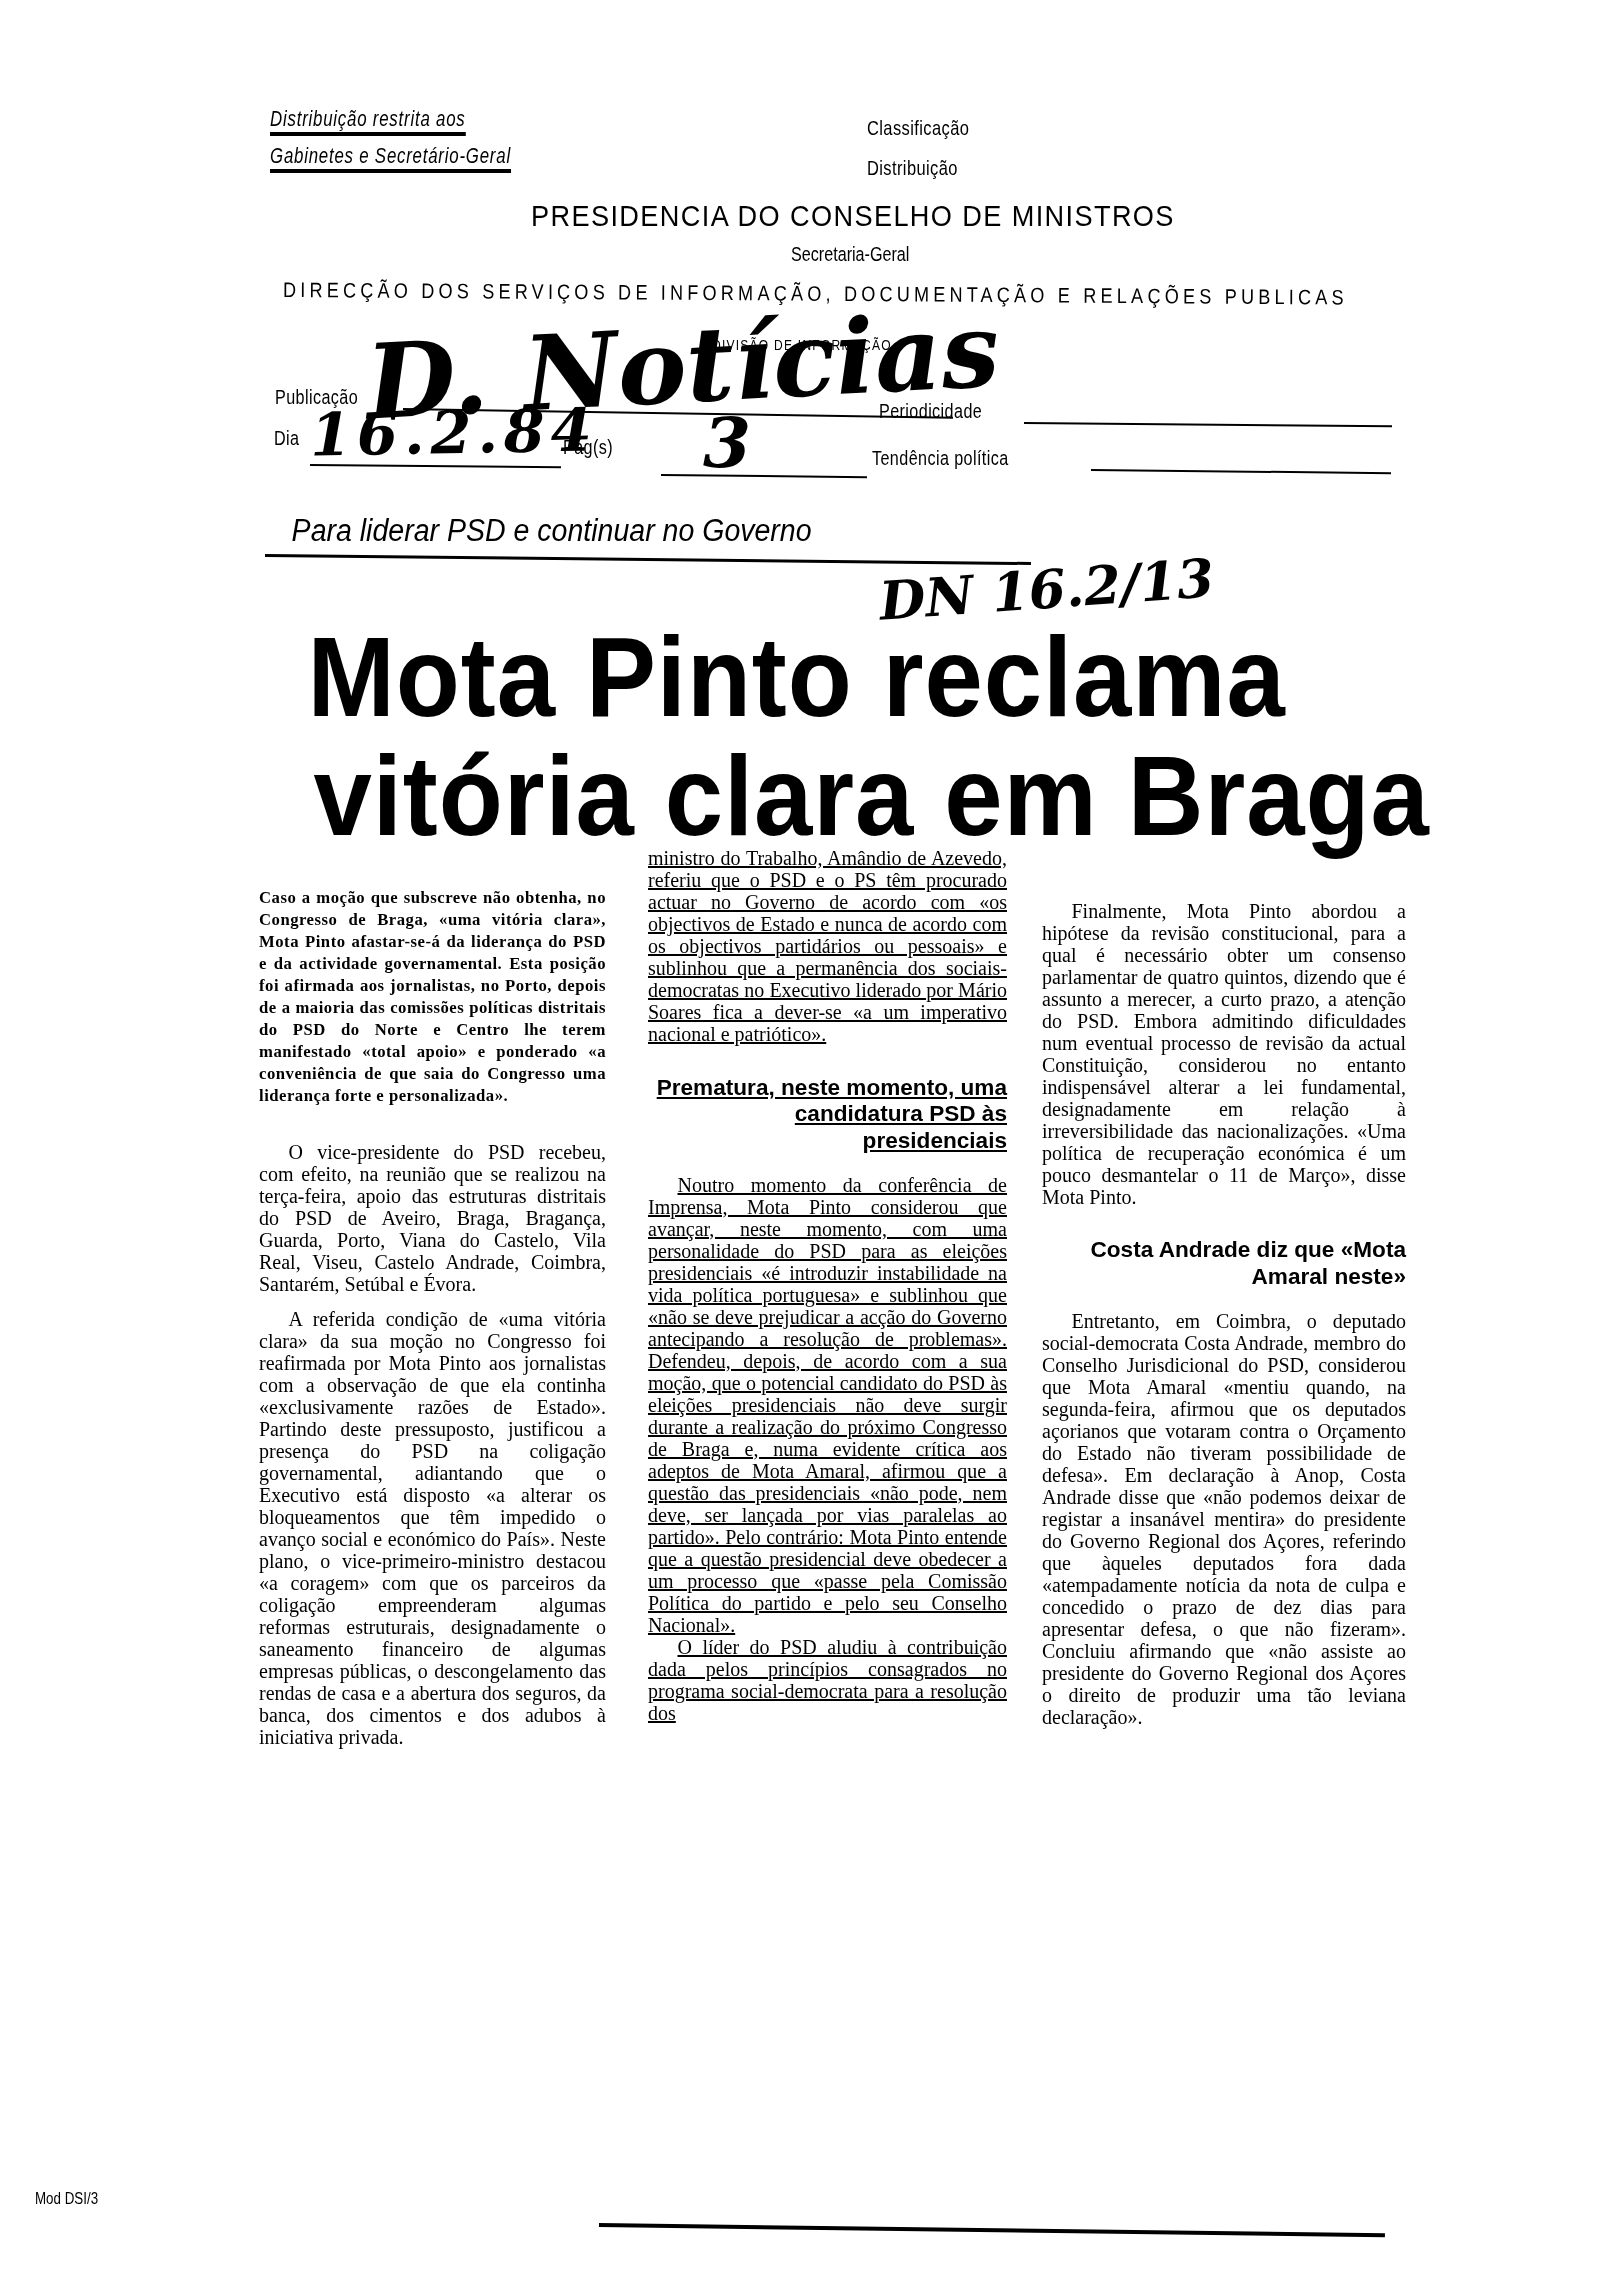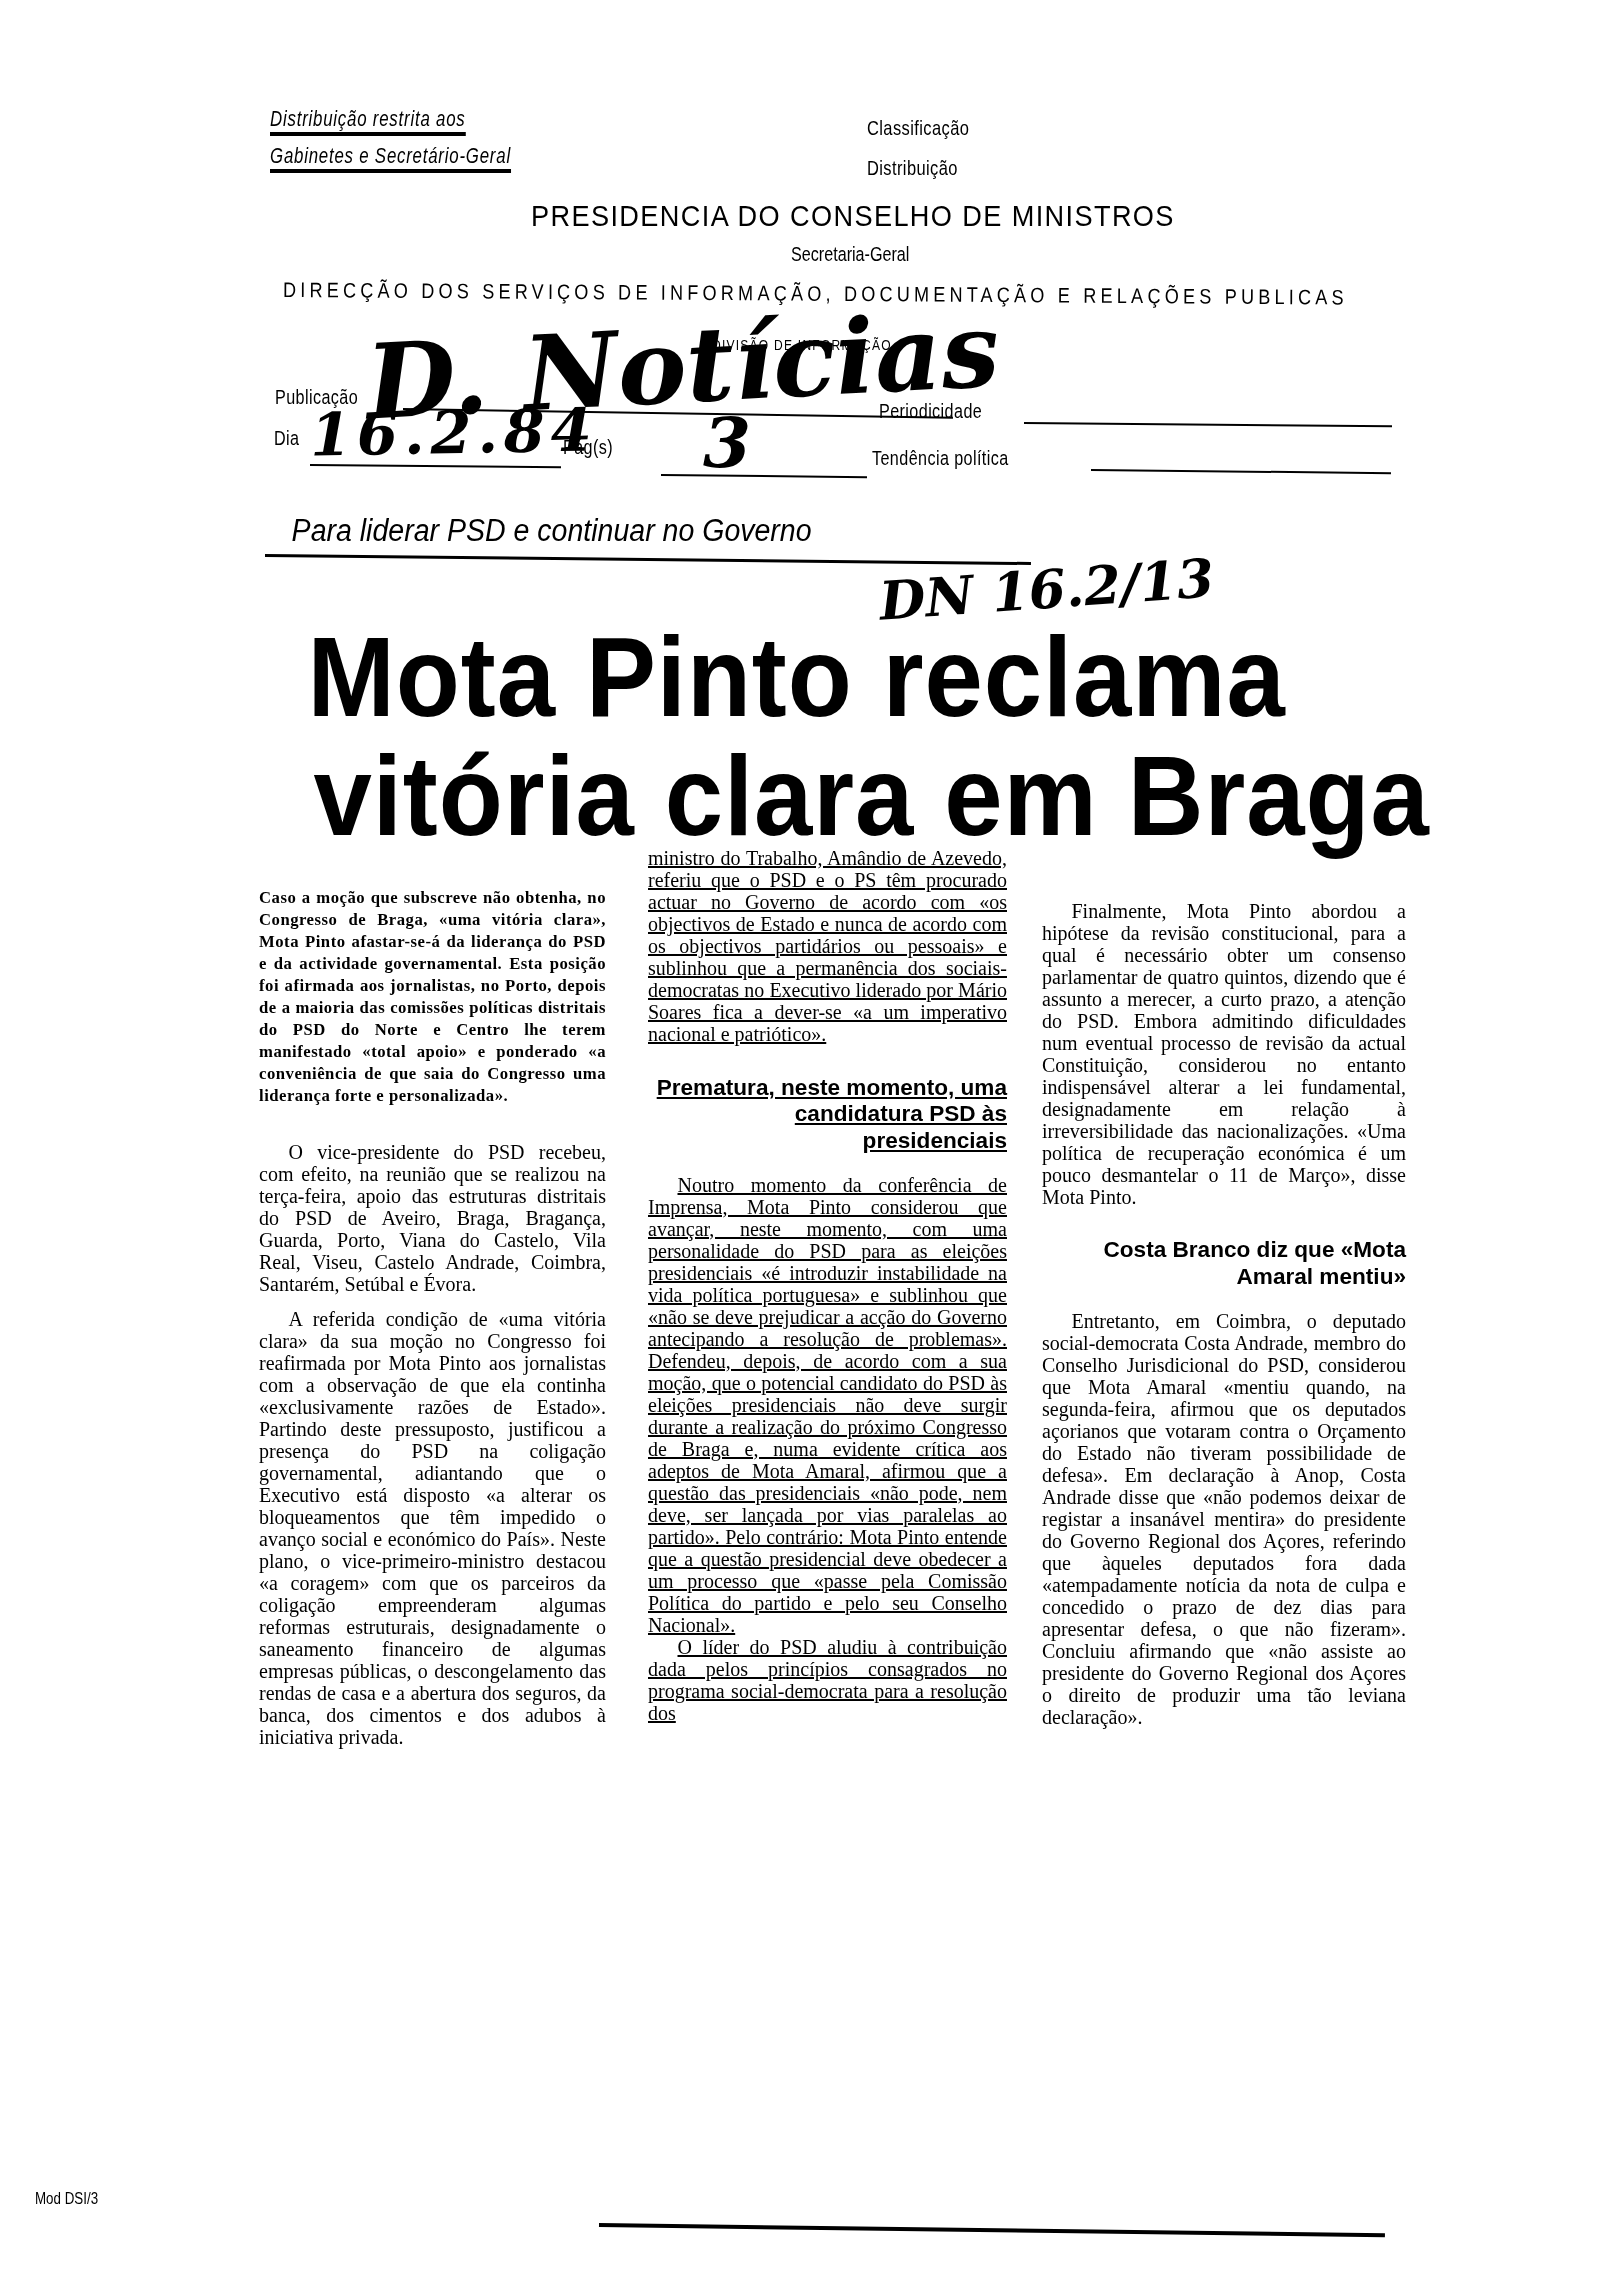--- a/index.html
+++ b/index.html
@@ -79,19 +79,19 @@
 <div class="col" style="left:648px; top:847px; width:359px;text-decoration:underline;">
   <p class="noindent">ministro do Trabalho, Amândio de Azevedo, referiu que o PSD e o PS têm procurado actuar no Governo de acordo com «os objectivos de Estado e nunca de acordo com os objectivos partidários ou pessoais» e sublinhou que a permanência dos sociais-democratas no Executivo liderado por Mário Soares fica a dever-se «a um imperativo nacional e patriótico».</p>
   <div class="subhead">Prematura, neste momento, uma candidatura PSD às presidenciais</div>
   <p>Noutro momento da conferência de Imprensa, Mota Pinto considerou que avançar, neste momento, com uma personalidade do PSD para as eleições presidenciais «é introduzir instabilidade na vida política portuguesa» e sublinhou que «não se deve prejudicar a acção do Governo antecipando a resolução de problemas». Defendeu, depois, de acordo com a sua moção, que o potencial candidato do PSD às eleições presidenciais não deve surgir durante a realização do próximo Congresso de Braga e, numa evidente crítica aos adeptos de Mota Amaral, afirmou que a questão das presidenciais «não pode, nem deve, ser lançada por vias paralelas ao partido». Pelo contrário: Mota Pinto entende que a questão presidencial deve obedecer a um processo que «passe pela Comissão Política do partido e pelo seu Conselho Nacional».</p>
   <p>O líder do PSD aludiu à contribuição dada pelos princípios consagrados no programa social-democrata para a resolução dos</p>
 </div>
 
 <div class="col" style="left:1042px; top:887px; width:364px;">
   <div class="gap"></div>
   <p>Finalmente, Mota Pinto abordou a hipótese da revisão constitucional, para a qual é necessário obter um consenso parlamentar de quatro quintos, dizendo que é assunto a merecer, a curto prazo, a atenção do PSD. Embora admitindo dificuldades num eventual processo de revisão da actual Constituição, considerou no entanto indispensável alterar a lei fundamental, designadamente em relação à irreversibilidade das nacionalizações. «Uma política de recuperação económica é um pouco desmantelar o 11 de Março», disse Mota Pinto.</p>
-  <div class="subhead">Costa Branco diz que «Mota Amaral mentiu»</div>
+  <div class="subhead">Costa Andrade diz que «Mota Amaral neste»</div>
   <p>Entretanto, em Coimbra, o deputado social-democrata Costa Andrade, membro do Conselho Jurisdicional do PSD, considerou que Mota Amaral «mentiu quando, na segunda-feira, afirmou que os deputados açorianos que votaram contra o Orçamento do Estado não tiveram possibilidade de defesa». Em declaração à Anop, Costa Andrade disse que «não podemos deixar de registar a insanável mentira» do presidente do Governo Regional dos Açores, referindo que àqueles deputados fora dada «atempadamente notícia da nota de culpa e concedido o prazo de dez dias para apresentar defesa, o que não fizeram». Concluiu afirmando que «não assiste ao presidente do Governo Regional dos Açores o direito de produzir uma tão leviana declaração».</p>
 </div>
 
 <div class="abs cond footer-mod">Mod DSI/3</div>
 <div class="abs bottom-stroke"></div>
 
 
 </body></html>

